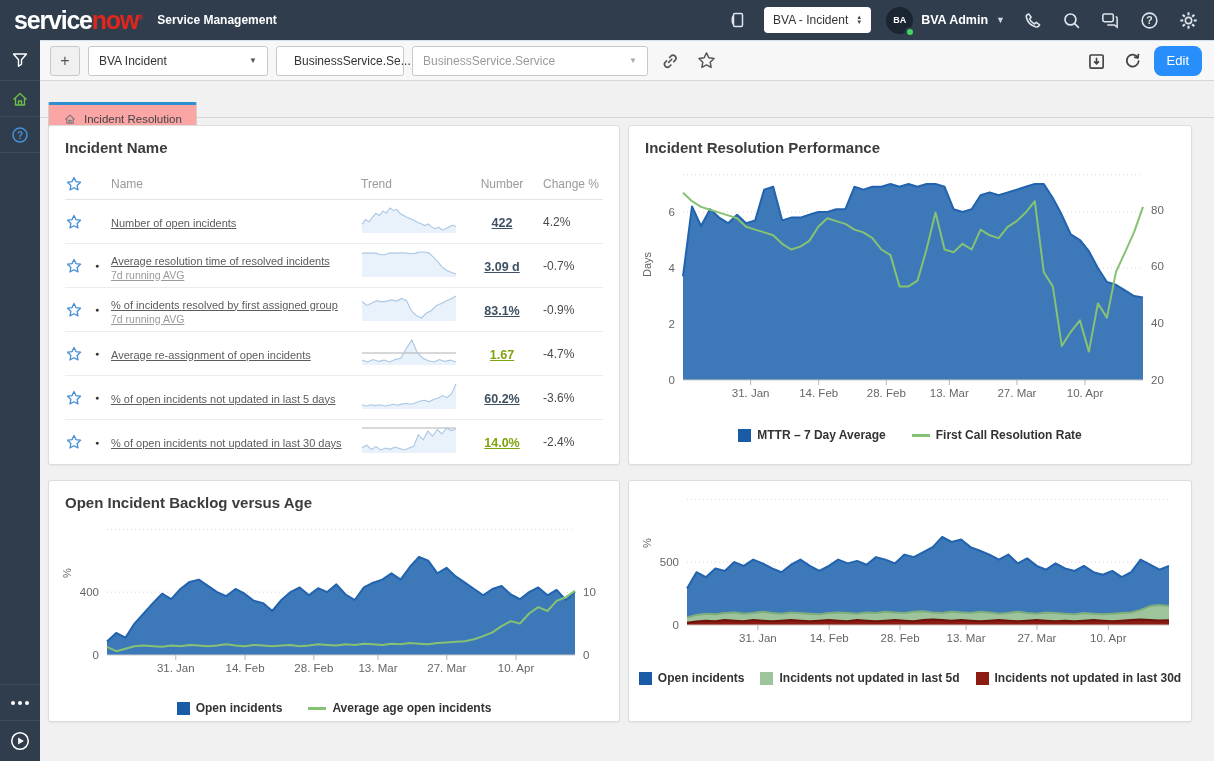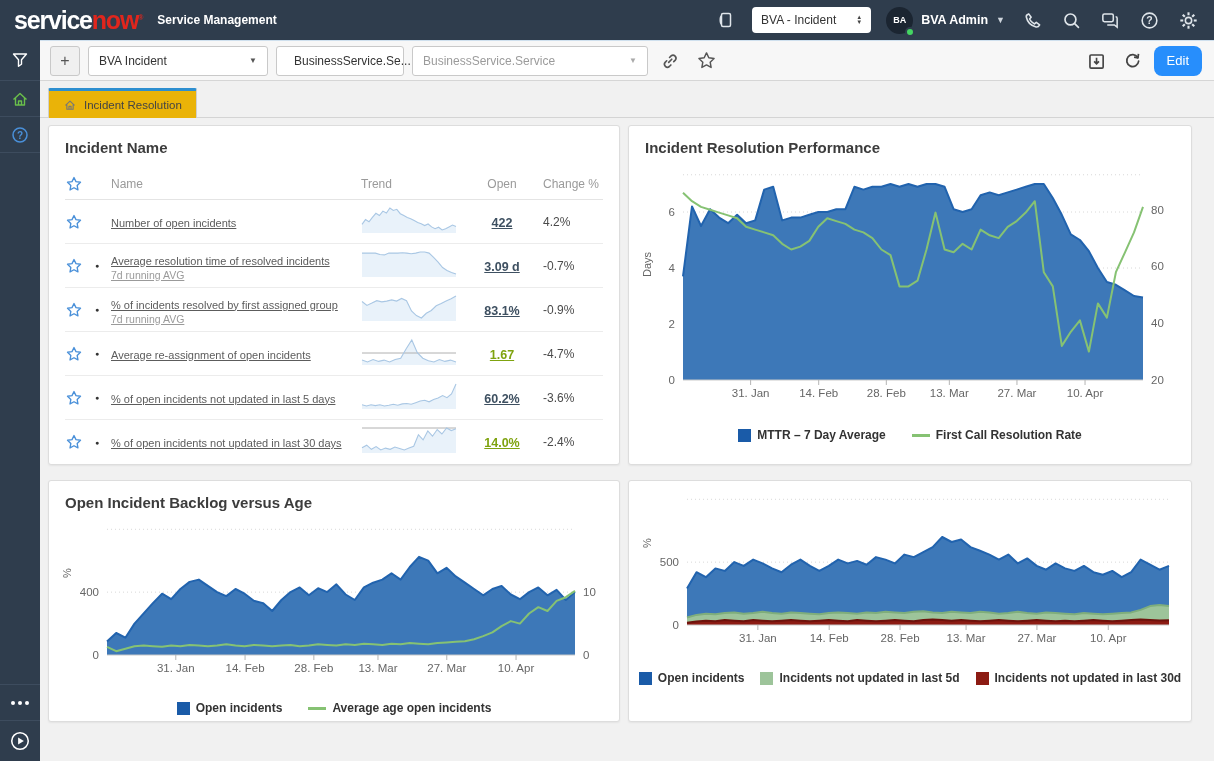--- a/index.html
+++ b/index.html
@@ -9,21 +9,21 @@
   
   .topbar { position:absolute; top:0; left:0; width:1214px; height:40px; background:#2f3d4d;
             display:flex; align-items:center; padding:0 14px; z-index:6; }
   .logo { font-weight:bold; font-size:25px; letter-spacing:-1.2px; color:#fff; line-height:1; cursor:pointer; }
   .logo .now { color:#e0261d; }
   .logo .mark { font-size:7px; color:#e0261d; vertical-align:super; letter-spacing:0; }
   .subtitle { color:#fff; font-size:12px; font-weight:bold; margin-left:14px; }
   .topbar-right { margin-left:auto; display:flex; align-items:center; gap:15px; }
   .hicon { width:24px; height:24px; display:flex; align-items:center; justify-content:center; cursor:pointer; }
   .ctx-select { background:#fff; border-radius:4px; height:26px; display:flex; align-items:center;
-                padding:0 9px; font-size:12px; color:#333; gap:20px; cursor:pointer; }
+                padding:0 9px; font-size:12px; color:#333; gap:8px; cursor:pointer; }
   .sort-glyph { display:flex; flex-direction:column; font-size:6px; color:#444; line-height:5px; }
   .user { display:flex; align-items:center; gap:8px; color:#fff; font-size:12.5px; font-weight:bold; cursor:pointer; }
   .avatar { position:relative; width:27px; height:27px; border-radius:50%; background:#1b2531; color:#fff;
             font-size:9px; font-weight:bold; display:flex; align-items:center; justify-content:center; }
   .avatar .dot { position:absolute; right:-2px; bottom:-3px; width:10px; height:10px; border-radius:50%;
                  background:#44d562; border:2px solid #2f3d4d; }
   .caret { font-size:9px; color:#cfd6dd; }
 
   
   .toolbar { position:absolute; top:40px; left:40px; width:1174px; height:41px; background:#f7f7f7;
@@ -46,23 +46,23 @@
              display:flex; flex-direction:column; z-index:5; }
   .side-item { height:41px; display:flex; align-items:center; justify-content:center;
                border-bottom:1px solid #3d4c5e; cursor:pointer; }
   .side-item.small { height:36px; }
   .side-bottom { margin-top:auto; }
   .side-top-border { border-top:1px solid #3d4c5e; border-bottom:none; }
 
   
   .content { position:absolute; top:81px; left:40px; width:1174px; height:680px; background:#f1f1f1; }
   .tabstrip { height:37px; border-bottom:1px solid #d4d4d4; padding:7px 0 0 8px; display:flex; }
-  .tab { height:30px; background:#eab308; border:1px solid #cfcfcf; border-bottom:none; border-top:3px solid #2e8fd0;
+  .tab { height:30px; background:#fca5a5; border:1px solid #cfcfcf; border-bottom:none; border-top:3px solid #2e8fd0;
          display:flex; align-items:center; gap:7px; padding:12px 14px; font-size:11.5px; color:#444;
-         border-radius:2px 2px 0 0; cursor:pointer; }
+         border-radius:2px 2px 0 0; cursor:pointer;margin-top:14px; }
 
   .card { position:absolute; background:#fff; border:1px solid #ddd; border-radius:3px;
           box-shadow:0 1px 2px rgba(0,0,0,0.06); }
   #card-kpi      { left:8px;   top:44px;  width:572px; height:340px; }
   #card-perf     { left:588px; top:44px;  width:564px; height:340px; }
   #card-backlog  { left:8px;   top:399px; width:572px; height:242px; }
   #card-activity { left:588px; top:399px; width:564px; height:242px; }
   .card h2 { font-size:15px; color:#3c3c3c; padding:13px 16px 0; }
 
   
@@ -251,21 +251,21 @@
     <div class="kpi-table">
       <div class="kpi-hrow">
         <span class="c-star star-btn">
             <svg width="18" height="18" viewBox="0 0 20 20">
               <path d="M10 2.8 L12.2 7.4 L17.2 8.1 L13.5 11.6 L14.4 16.6 L10 14.2 L5.6 16.6 L6.5 11.6 L2.8 8.1 L7.8 7.4 Z" fill="none" stroke="#4a90d9" stroke-width="1.5" stroke-linejoin="round"></path>
             </svg>
           </span>
         <span class="c-dot"></span>
         <span class="c-name">Name</span>
         <span class="c-trend">Trend</span>
-        <span class="c-score">Open</span>
+        <span class="c-score">Number</span>
         <span class="c-change">Change %</span>
       </div>
       <div>
           <div class="kpi-row">
             <span class="c-star star-btn">
               <svg width="18" height="18" viewBox="0 0 20 20">
                 <path d="M10 2.8 L12.2 7.4 L17.2 8.1 L13.5 11.6 L14.4 16.6 L10 14.2 L5.6 16.6 L6.5 11.6 L2.8 8.1 L7.8 7.4 Z" fill="none" stroke="#4a90d9" stroke-width="1.5" stroke-linejoin="round"></path>
               </svg>
             </span>
             <span class="c-dot" style="font-size: 7px;"></span>

